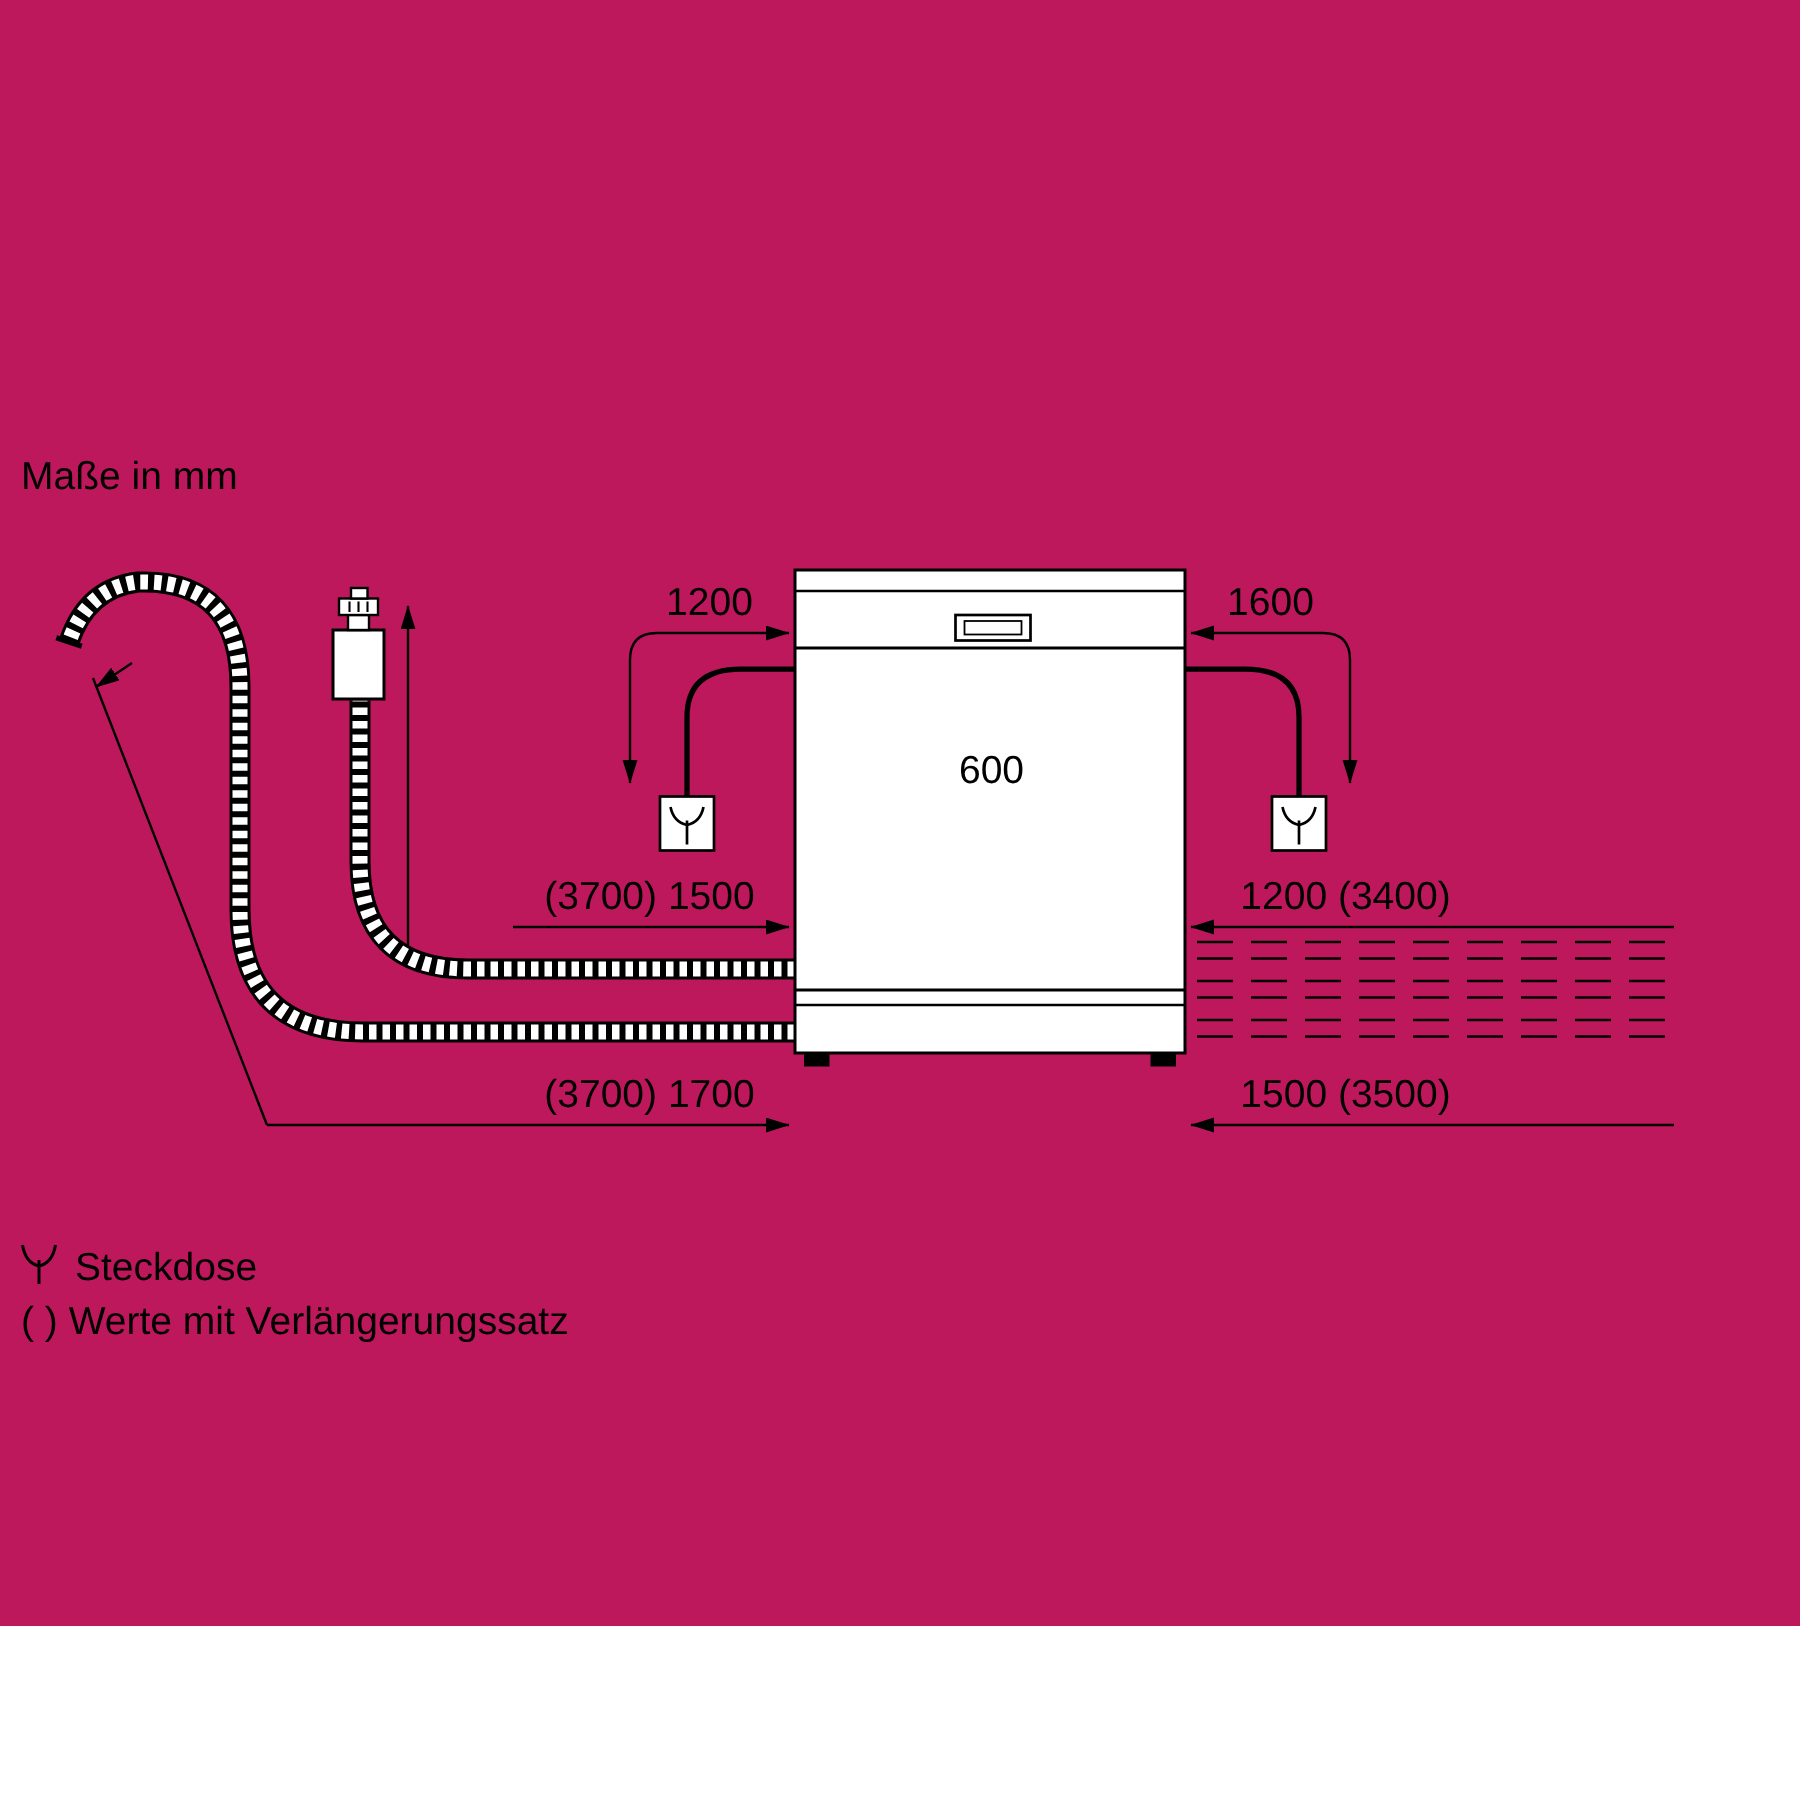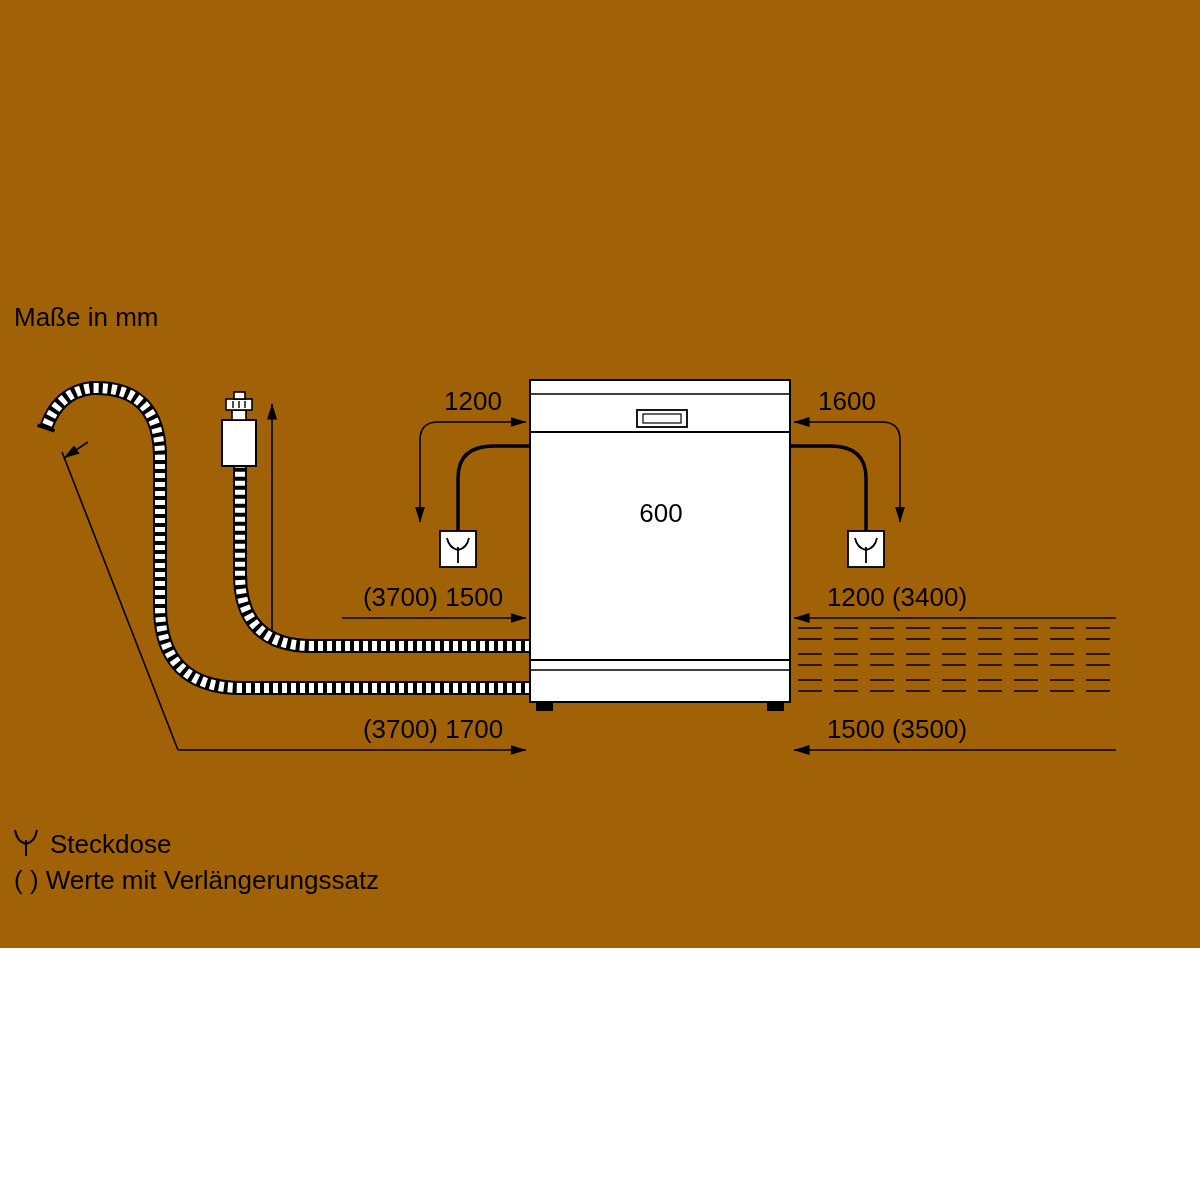--- a/index.html
+++ b/index.html
@@ -1,17 +1,17 @@
 <!DOCTYPE html>
 <html><head>
 <meta charset="utf-8">
 <style>
   html,body{margin:0;padding:0;background:#fff;}
   #stage{
-    width:1200px;height:948px;background:#a16207;position:relative;
+    width:1200px;height:1084px;background:#be185d;position:relative;
     font-family:"Liberation Sans", sans-serif;
   }
   svg{display:block;}
   text{
     font-family:"Liberation Sans", sans-serif;
     fill:#000;
   }
   .dim-text{font-size:26px;}
   .title-text{font-size:26px;}
   .legend-text{font-size:26px;}

